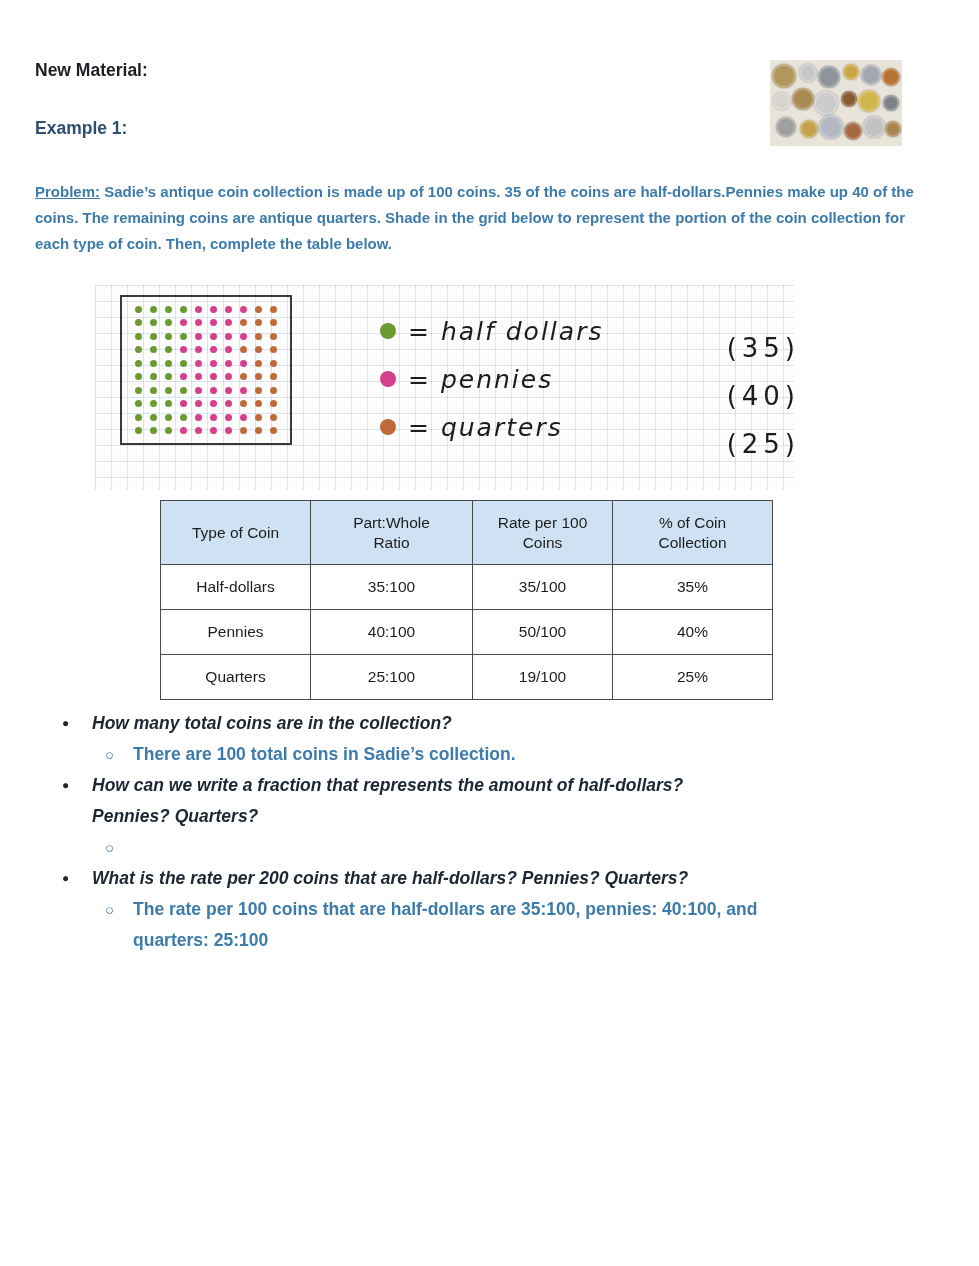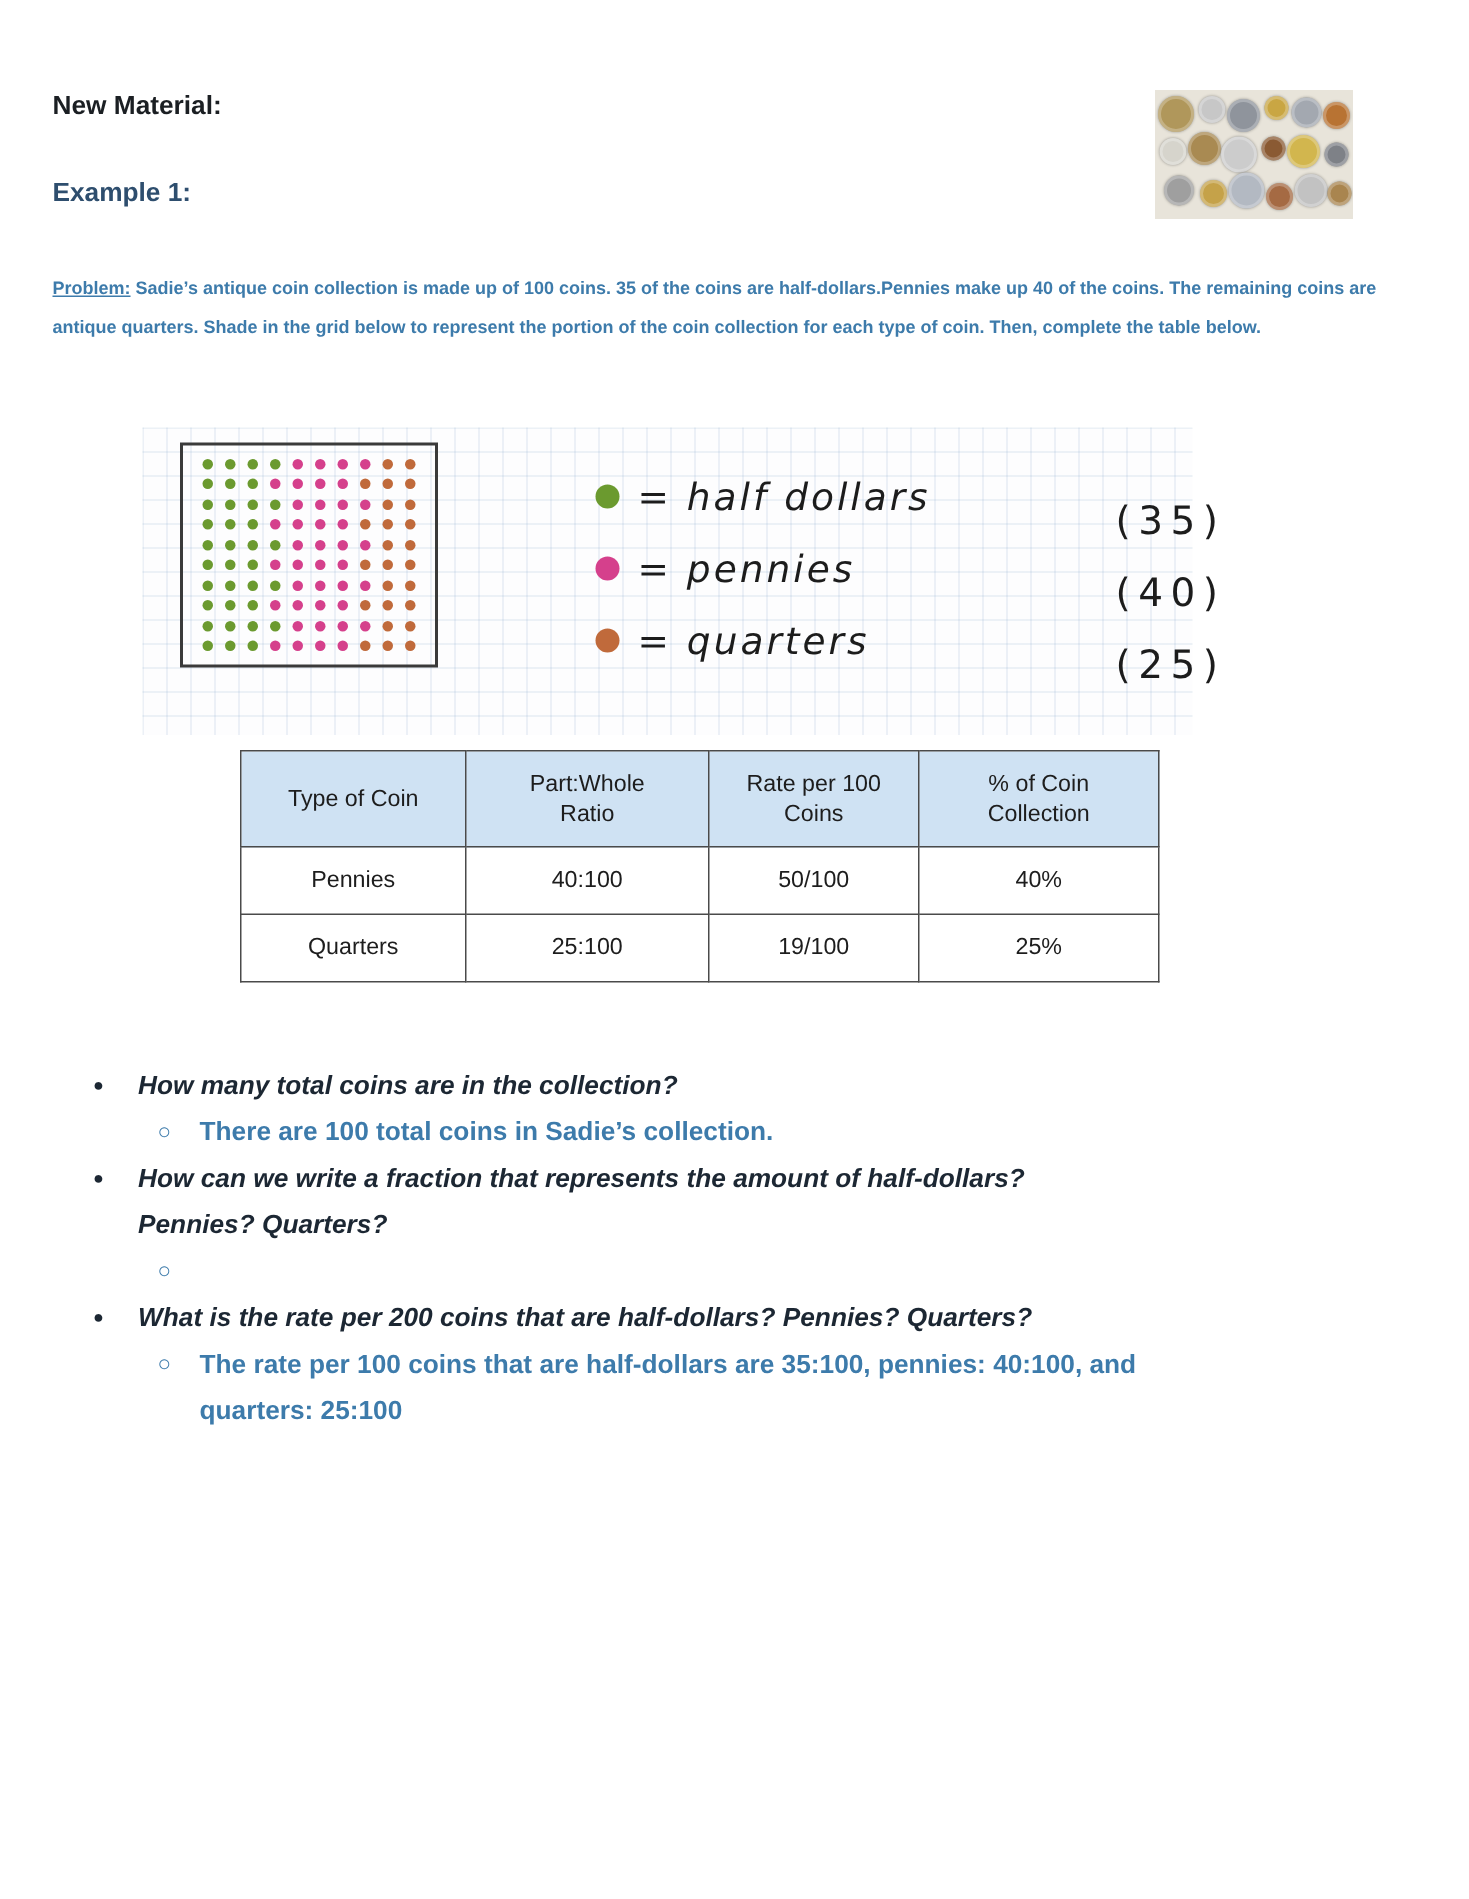--- a/index.html
+++ b/index.html
@@ -29,21 +29,21 @@
     background: #e8e4da; overflow: hidden;
   }
   .coins-photo .coin {
     position: absolute; border-radius: 50%;
     box-shadow: inset 0 0 0 2px rgba(255,255,255,0.25), 0 0 2px rgba(0,0,0,0.35);
   }
 
   
   .problem {
     position: absolute; left: 35px; top: 179px; width: 908px; margin: 0;
-    font-size: 12px; line-height: 26px; font-weight: bold;
+    font-size: 15px; line-height: 26px; font-weight: bold;
     color: var(--accent-blue, #3d7bab);
   }
   .problem-label { text-decoration: underline; }
 
   
   .diagram {
     position: absolute; left: 95px; top: 285px; width: 700px; height: 205px;
     background-color: #fdfdfe;
     background-image:
       linear-gradient(to right, rgba(140,170,205,0.30) 1px, transparent 1px),
@@ -51,21 +51,21 @@
     background-size: 16px 16px;
   }
   .dot-grid-box {
     position: absolute; left: 25px; top: 10px; width: 172px; height: 150px;
     border: 2px solid #3a3a3a;
     display: flex; align-items: center; justify-content: center;
   }
   .dot-grid { display: grid; grid-template-columns: repeat(10, 15px); grid-auto-rows: 13.5px; }
   .dot { width: 7px; height: 7px; border-radius: 50%; margin: auto; }
 
-  .legend { position: absolute; left: 302px; top: 22px; width: 420px; text-align: center; }
+  .legend { position: absolute; left: 285px; top: 22px; width: 420px; text-align: center; }
   .legend-row { display: flex; align-items: center; height: 48px; justify-content: space-between; }
   .legend-left { display: flex; align-items: center; }
   .legend-dot { width: 16px; height: 16px; border-radius: 50%; margin-right: 12px; flex: 0 0 16px; }
   .legend-label {
     font-family: "DejaVu Sans", sans-serif; font-style: italic;
     font-size: 25px; letter-spacing: 2px; color: #1c1c1c;
   }
   .legend-count {
     font-family: "DejaVu Sans", sans-serif;
     font-size: 26px; letter-spacing: 5px; color: #1c1c1c; white-space: nowrap; margin-top: 33px;
@@ -271,20 +271,26 @@
           <th style="width: 162px;">Part:Whole
 Ratio</th>
           <th style="width: 140px;">Rate per 100
 Coins</th>
           <th style="width: 160px;">% of Coin
 Collection</th>
         </tr>
     </thead>
     <tbody>
         <tr>
+          <td>Half-dollars</td>
+          <td>35:100</td>
+          <td>35/100</td>
+          <td>35%</td>
+        </tr>
+        <tr>
           <td>Pennies</td>
           <td>40:100</td>
           <td>50/100</td>
           <td>40%</td>
         </tr>
         <tr>
           <td>Quarters</td>
           <td>25:100</td>
           <td>19/100</td>
           <td>25%</td>

